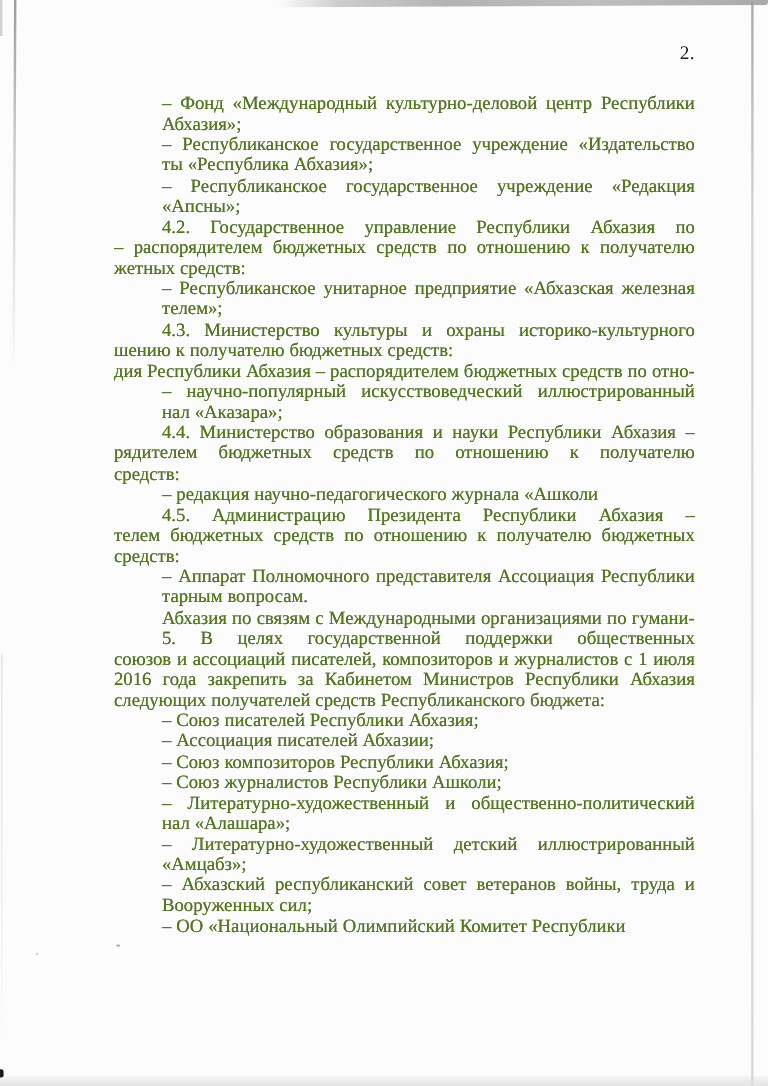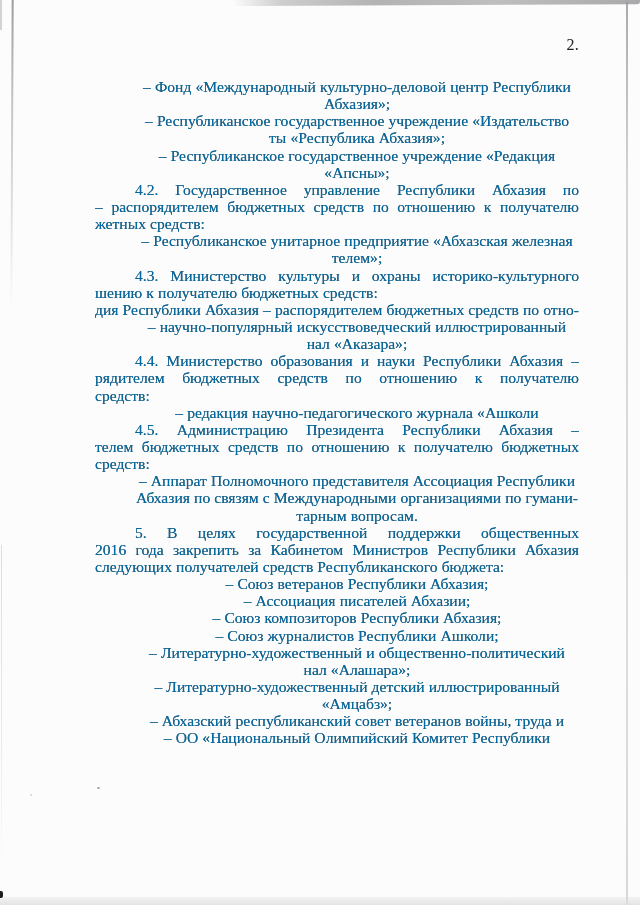--- a/index.html
+++ b/index.html
@@ -51,21 +51,21 @@
   
   .line.j { text-align: justify; }
   .line.j::after {
     content: "";
     display: inline-block;
     width: 100%;
     height: 0;
     vertical-align: top;
   }
   
-  .para.item .line { padding-left: 40px; text-align: center; }
+  .para.item .line { padding-left: 40px; }
   .para.num  .line.first { padding-left: 40px; }
 
   
   .edge-left-top {
     position: absolute;
     left: 11px; top: 0;
     width: 2px; height: 310px;
     background: linear-gradient(to bottom,
       rgba(140,140,142,0.85) 0%,
       rgba(155,155,158,0.55) 35%,
@@ -140,21 +140,21 @@
     border-radius: 50%;
   }
 </style>
 </head>
 <body style="background: rgb(252, 252, 252);">
 
 <div class="scan">
 
   <div class="pagenum">2.</div>
 
-  <div class="doc" id="doc" style="color: #0369a1;">
+  <div class="doc" id="doc" style="color: #4d7c0f;">
       <div class="para item">
         <div class="line j first">– Фонд «Международный культурно-деловой центр Республики</div>
         <div class="line">Абхазия»;</div>
       </div>
       <div class="para item">
         <div class="line j first">– Республиканское государственное учреждение «Издательство газе-</div>
         <div class="line">ты «Республика Абхазия»;</div>
       </div>
       <div class="para item">
         <div class="line j first">– Республиканское государственное учреждение «Редакция газеты</div>
@@ -186,50 +186,52 @@
       <div class="para item">
         <div class="line first">– редакция научно-педагогического журнала «Ашколи апстазаареи»;</div>
       </div>
       <div class="para num">
         <div class="line j first">4.5. Администрацию Президента Республики Абхазия – распоряди-</div>
         <div class="line j">телем бюджетных средств по отношению к получателю бюджетных</div>
         <div class="line">средств:</div>
       </div>
       <div class="para item">
         <div class="line j first">– Аппарат Полномочного представителя Ассоциация Республики</div>
+        <div class="line">тарным вопросам.</div>
         <div class="line j">Абхазия по связям с Международными организациями по гумани-</div>
-        <div class="line">тарным вопросам.</div>
       </div>
       <div class="para num">
         <div class="line j first">5. В целях государственной поддержки общественных организаций,</div>
+        <div class="line j">союзов и ассоциаций писателей, композиторов и журналистов с 1 июля</div>
         <div class="line j">2016 года закрепить за Кабинетом Министров Республики Абхазия</div>
         <div class="line">следующих получателей средств Республиканского бюджета:</div>
       </div>
       <div class="para item">
-        <div class="line first">– Союз ветеранов Республики Абхазия;</div>
+        <div class="line first">– Союз писателей Республики Абхазия;</div>
       </div>
       <div class="para item">
         <div class="line first">– Ассоциация писателей Абхазии;</div>
       </div>
       <div class="para item">
         <div class="line first">– Союз композиторов Республики Абхазия;</div>
       </div>
       <div class="para item">
         <div class="line first">– Союз журналистов Республики Ашколи;</div>
       </div>
       <div class="para item">
         <div class="line j first">– Литературно-художественный и общественно-политический жур-</div>
         <div class="line">нал «Алашара»;</div>
       </div>
       <div class="para item">
         <div class="line j first">– Литературно-художественный детский иллюстрированный журнал</div>
         <div class="line">«Амцабз»;</div>
       </div>
       <div class="para item">
         <div class="line j first">– Абхазский республиканский совет ветеранов войны, труда и</div>
+        <div class="line">Вооруженных сил;</div>
       </div>
       <div class="para item">
         <div class="line first">– ОО «Национальный Олимпийский Комитет Республики Абхазия».</div>
       </div>
     </div>
 
   <div class="band-top"></div>
   <div class="edge-left-top"></div>
   <div class="edge-left-corner"></div>
   <div class="edge-left-bottom"></div>

